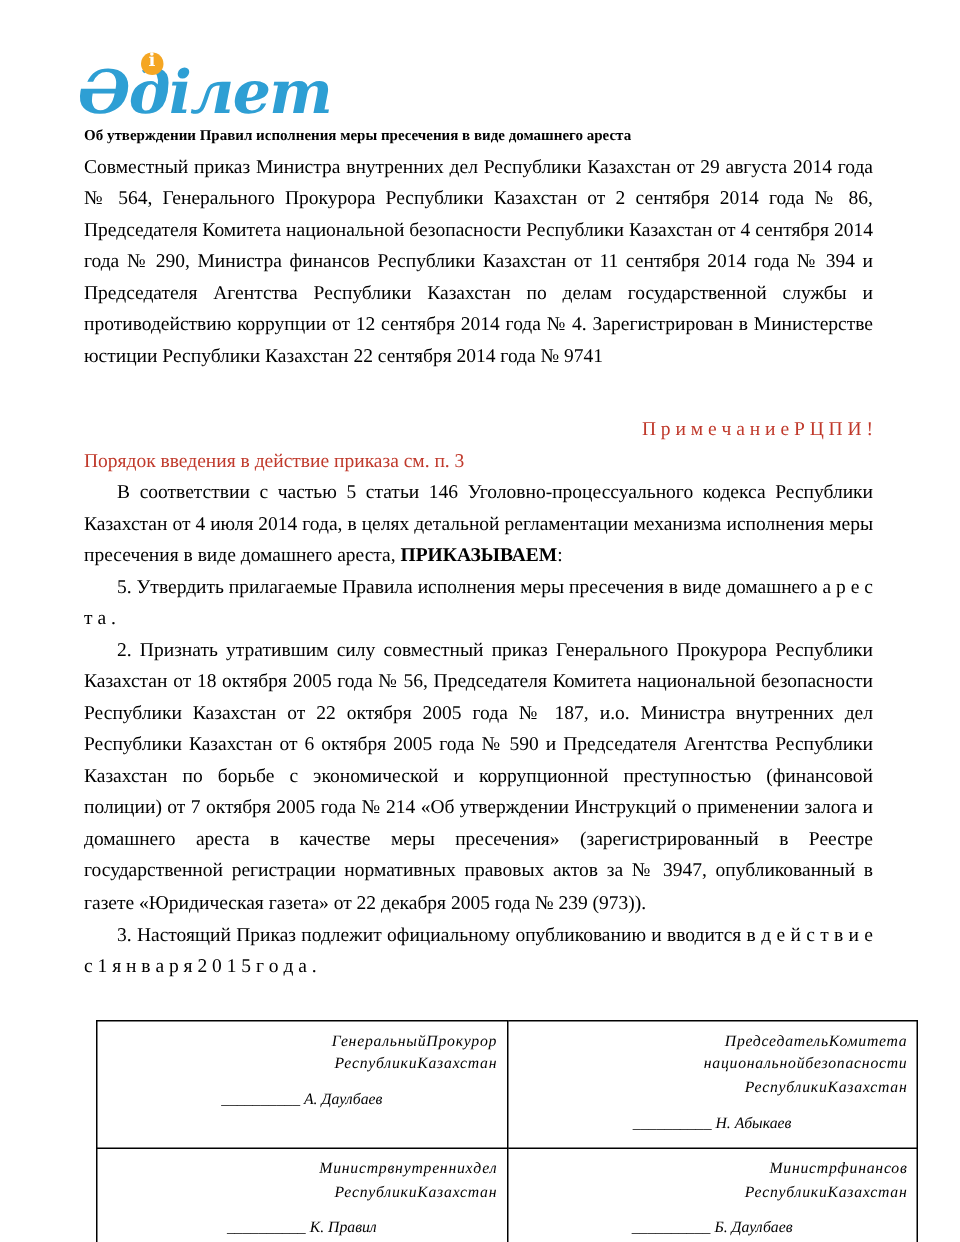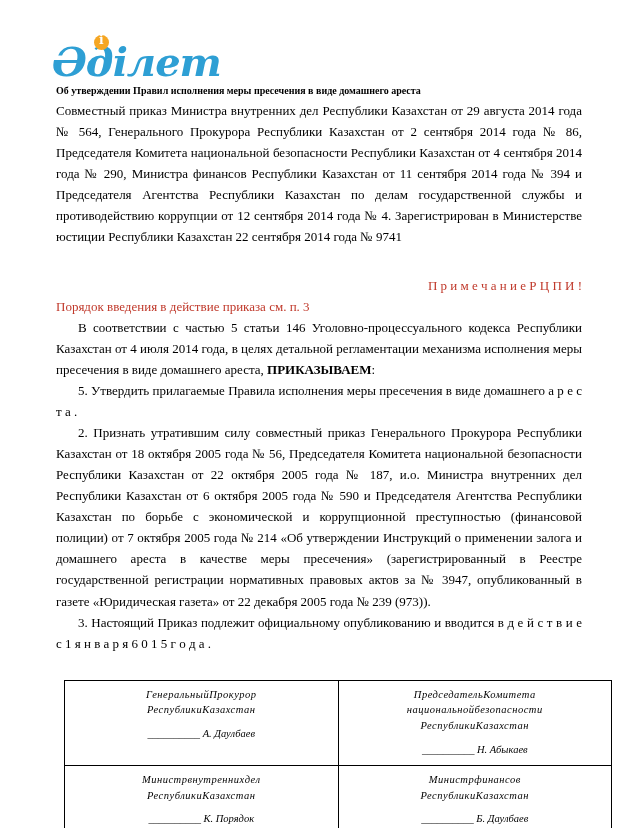--- a/index.html
+++ b/index.html
@@ -98,21 +98,21 @@
     font-family: "Liberation Serif", serif;
   }
   .sig-table td {
     border: 1px solid #000000;
     vertical-align: top;
     padding: 6px 6px 10px 6px;
     width: 50%;
   }
   .sig-role {
     display: flex;
-    justify-content: center;
+    justify-content: flex-end;
     line-height: 1.5;
     letter-spacing: 0.5px;
   }
   .sig-role span { white-space: nowrap; }
   .sig-name {
     margin-top: 10px;
     text-align: center;
     font-style: italic;
   }
   .r { text-align: right; }
@@ -139,21 +139,21 @@
       <div class="note-line1 r">П р и м е ч а н и е         Р Ц П И !</div>
       <div class="note-line1 just-spread" style="text-align:justify;">Порядок  введения  в  действие  приказа  см.  п.  3</div>
     </div>
 
     <p class="body-text indent"><span>В соответствии с частью 5 статьи 146 Уголовно-процессуального кодекса Республики Казахстан от 4 июля 2014 года, в целях детальной регламентации механизма исполнения меры пресечения в виде домашнего ареста, </span><span class="bold">ПРИКАЗЫВАЕМ</span><span>:</span></p>
 
     <p class="body-text indent">5. Утвердить прилагаемые Правила исполнения меры пресечения в виде домашнего а р е с т а .</p>
 
     <p class="body-text indent">2. Признать утратившим силу совместный приказ Генерального Прокурора Республики Казахстан от 18 октября 2005 года № 56, Председателя Комитета национальной безопасности Республики Казахстан от 22 октября 2005 года № 187, и.о. Министра внутренних дел Республики Казахстан от 6 октября 2005 года № 590 и Председателя Агентства Республики Казахстан по борьбе с экономической и коррупционной преступностью (финансовой полиции) от 7 октября 2005 года № 214 «Об утверждении Инструкций о применении залога и домашнего ареста в качестве меры пресечения» (зарегистрированный в Реестре государственной регистрации нормативных правовых актов за № 3947, опубликованный в газете «Юридическая газета» от 22 декабря 2005 года № 239 (973)).</p>
 
-    <p class="body-text indent">3. Настоящий Приказ подлежит официальному опубликованию и вводится в д е й с т в и е   с   1   я н в а р я   6 0 1 5   г о д а .</p>
+    <p class="body-text indent">3. Настоящий Приказ подлежит официальному опубликованию и вводится в д е й с т в и е   с   1   я н в а р я   2 0 1 5   г о д а .</p>
 
   </div>
 
   <table class="sig-table">
     <tbody>
         <tr>
       <td>
         <div class="sig-role">
           <span>Генеральный</span>
           <span>Прокурор</span>
@@ -184,21 +184,21 @@
       <td>
         <div class="sig-role">
           <span>Министр</span>
           <span>внутренних</span>
           <span>дел</span>
         </div>
         <div class="sig-role">
           <span>Республики</span>
           <span>Казахстан</span>
         </div>
-        <div class="sig-name">__________ К. Порядок</div>
+        <div class="sig-name">__________ К. Правил</div>
       </td>
       <td>
         <div class="sig-role">
           <span>Министр</span>
           <span>финансов</span>
         </div>
         <div class="sig-role">
           <span>Республики</span>
           <span>Казахстан</span>
         </div>

